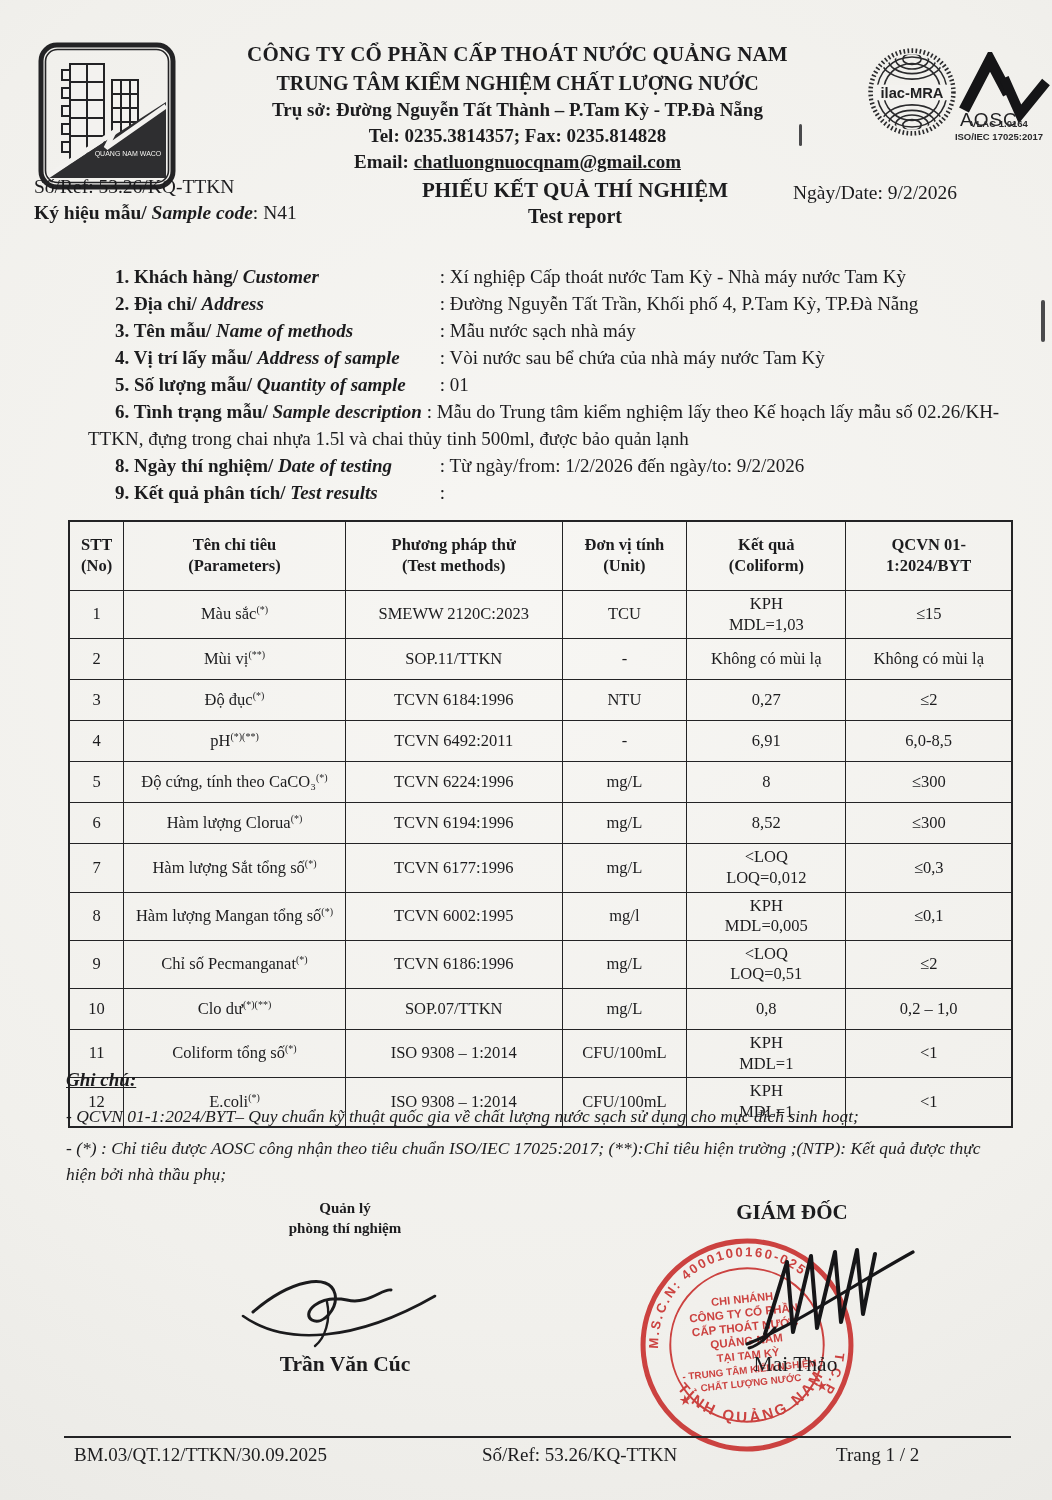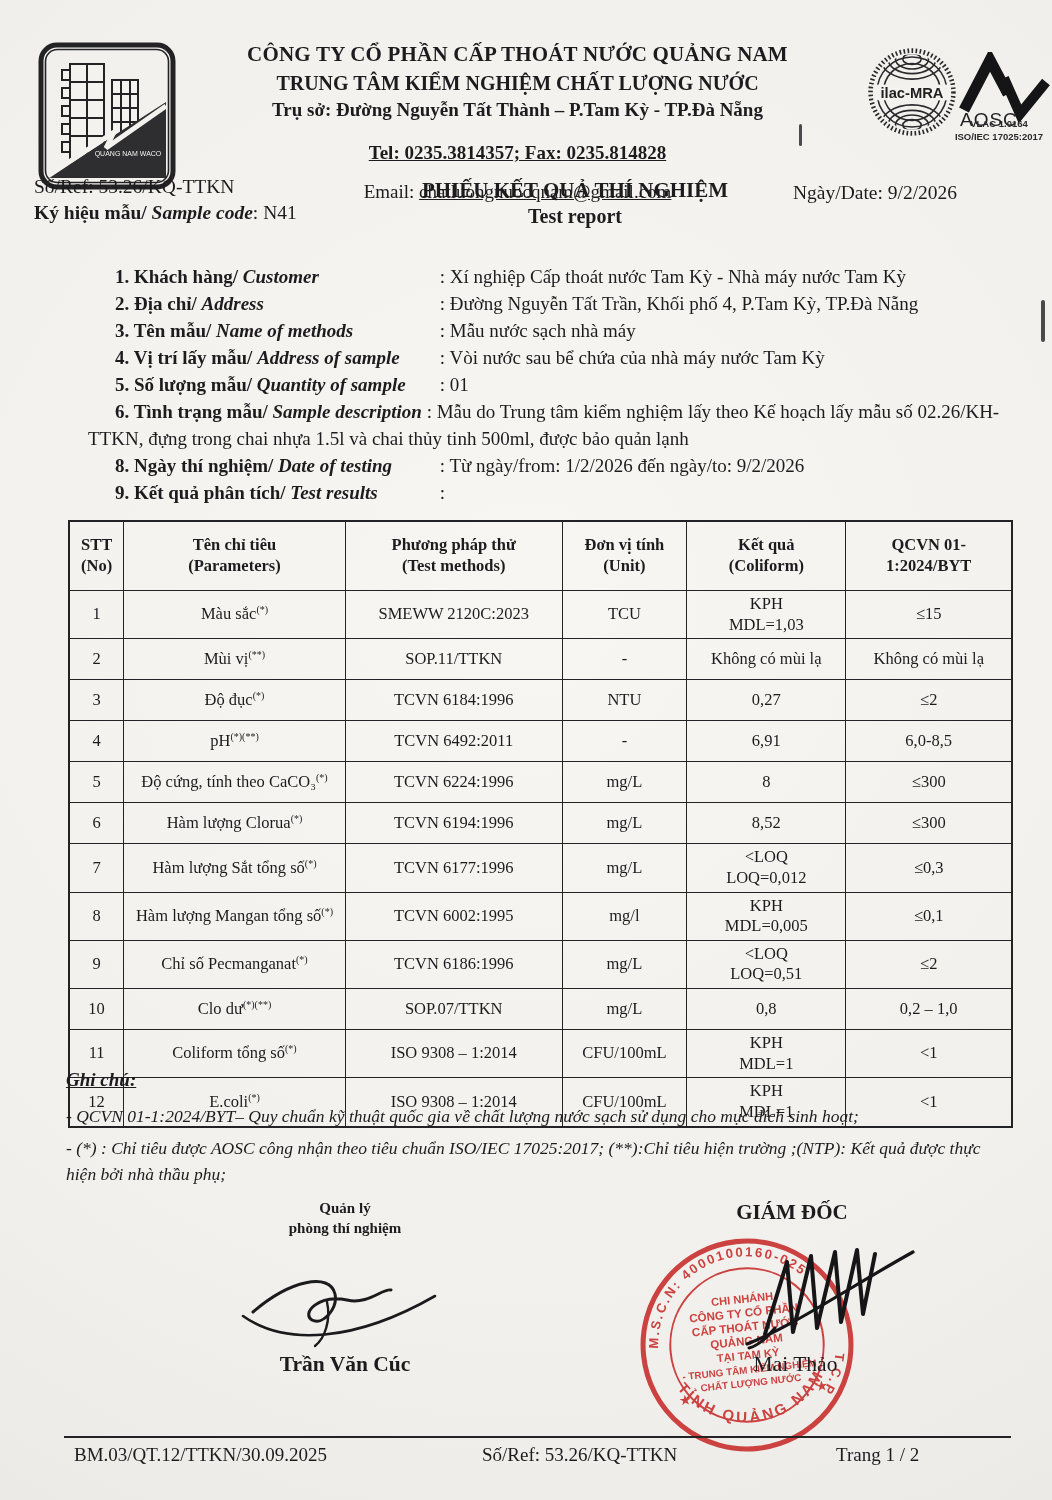--- a/index.html
+++ b/index.html
@@ -10,22 +10,22 @@
     font-family:"Liberation Serif","DejaVu Serif",serif;
     color:#1c1c1e; overflow:hidden;
   }
   b{font-weight:bold}
   
   .logo-left{position:absolute;left:36px;top:40px;width:142px;height:152px;}
   .header-center{position:absolute;left:185px;top:42px;width:665px;text-align:center;line-height:1.22;}
   .h-company{font-size:21px;font-weight:bold;letter-spacing:.2px;}
   .h-center2{font-size:20px;font-weight:bold;margin-top:3px;}
   .h-addr{font-size:19px;font-weight:bold;margin-top:3px;}
-  .h-tel{font-size:19px;font-weight:bold;margin-top:20px;text-decoration:underline;}
-  .h-email{font-size:19px;font-weight:normal;margin-top:16px;}
+  .h-tel{font-size:19px;font-weight:bold;margin-top:3px;}
+  .h-email{font-size:19px;font-weight:bold;margin-top:3px;}
   .h-email .mail{text-decoration:underline;}
   .logo-ilac{position:absolute;left:866px;top:46px;width:92px;height:92px;}
   .logo-aosc{position:absolute;left:956px;top:52px;width:94px;height:78px;}
   .vlac{position:absolute;left:946px;top:118px;width:106px;text-align:center;
         font-family:"Liberation Sans","DejaVu Sans",sans-serif;
         font-size:9.5px;font-weight:bold;line-height:1.35;color:#2a2a2c;}
   .artifact{position:absolute;background:#4a4a4c;border-radius:2px;}
   
   .ref-block{position:absolute;left:34px;top:174px;font-size:19.5px;line-height:1.35;}
   .title-block{position:absolute;left:420px;top:178px;width:310px;text-align:center;}

